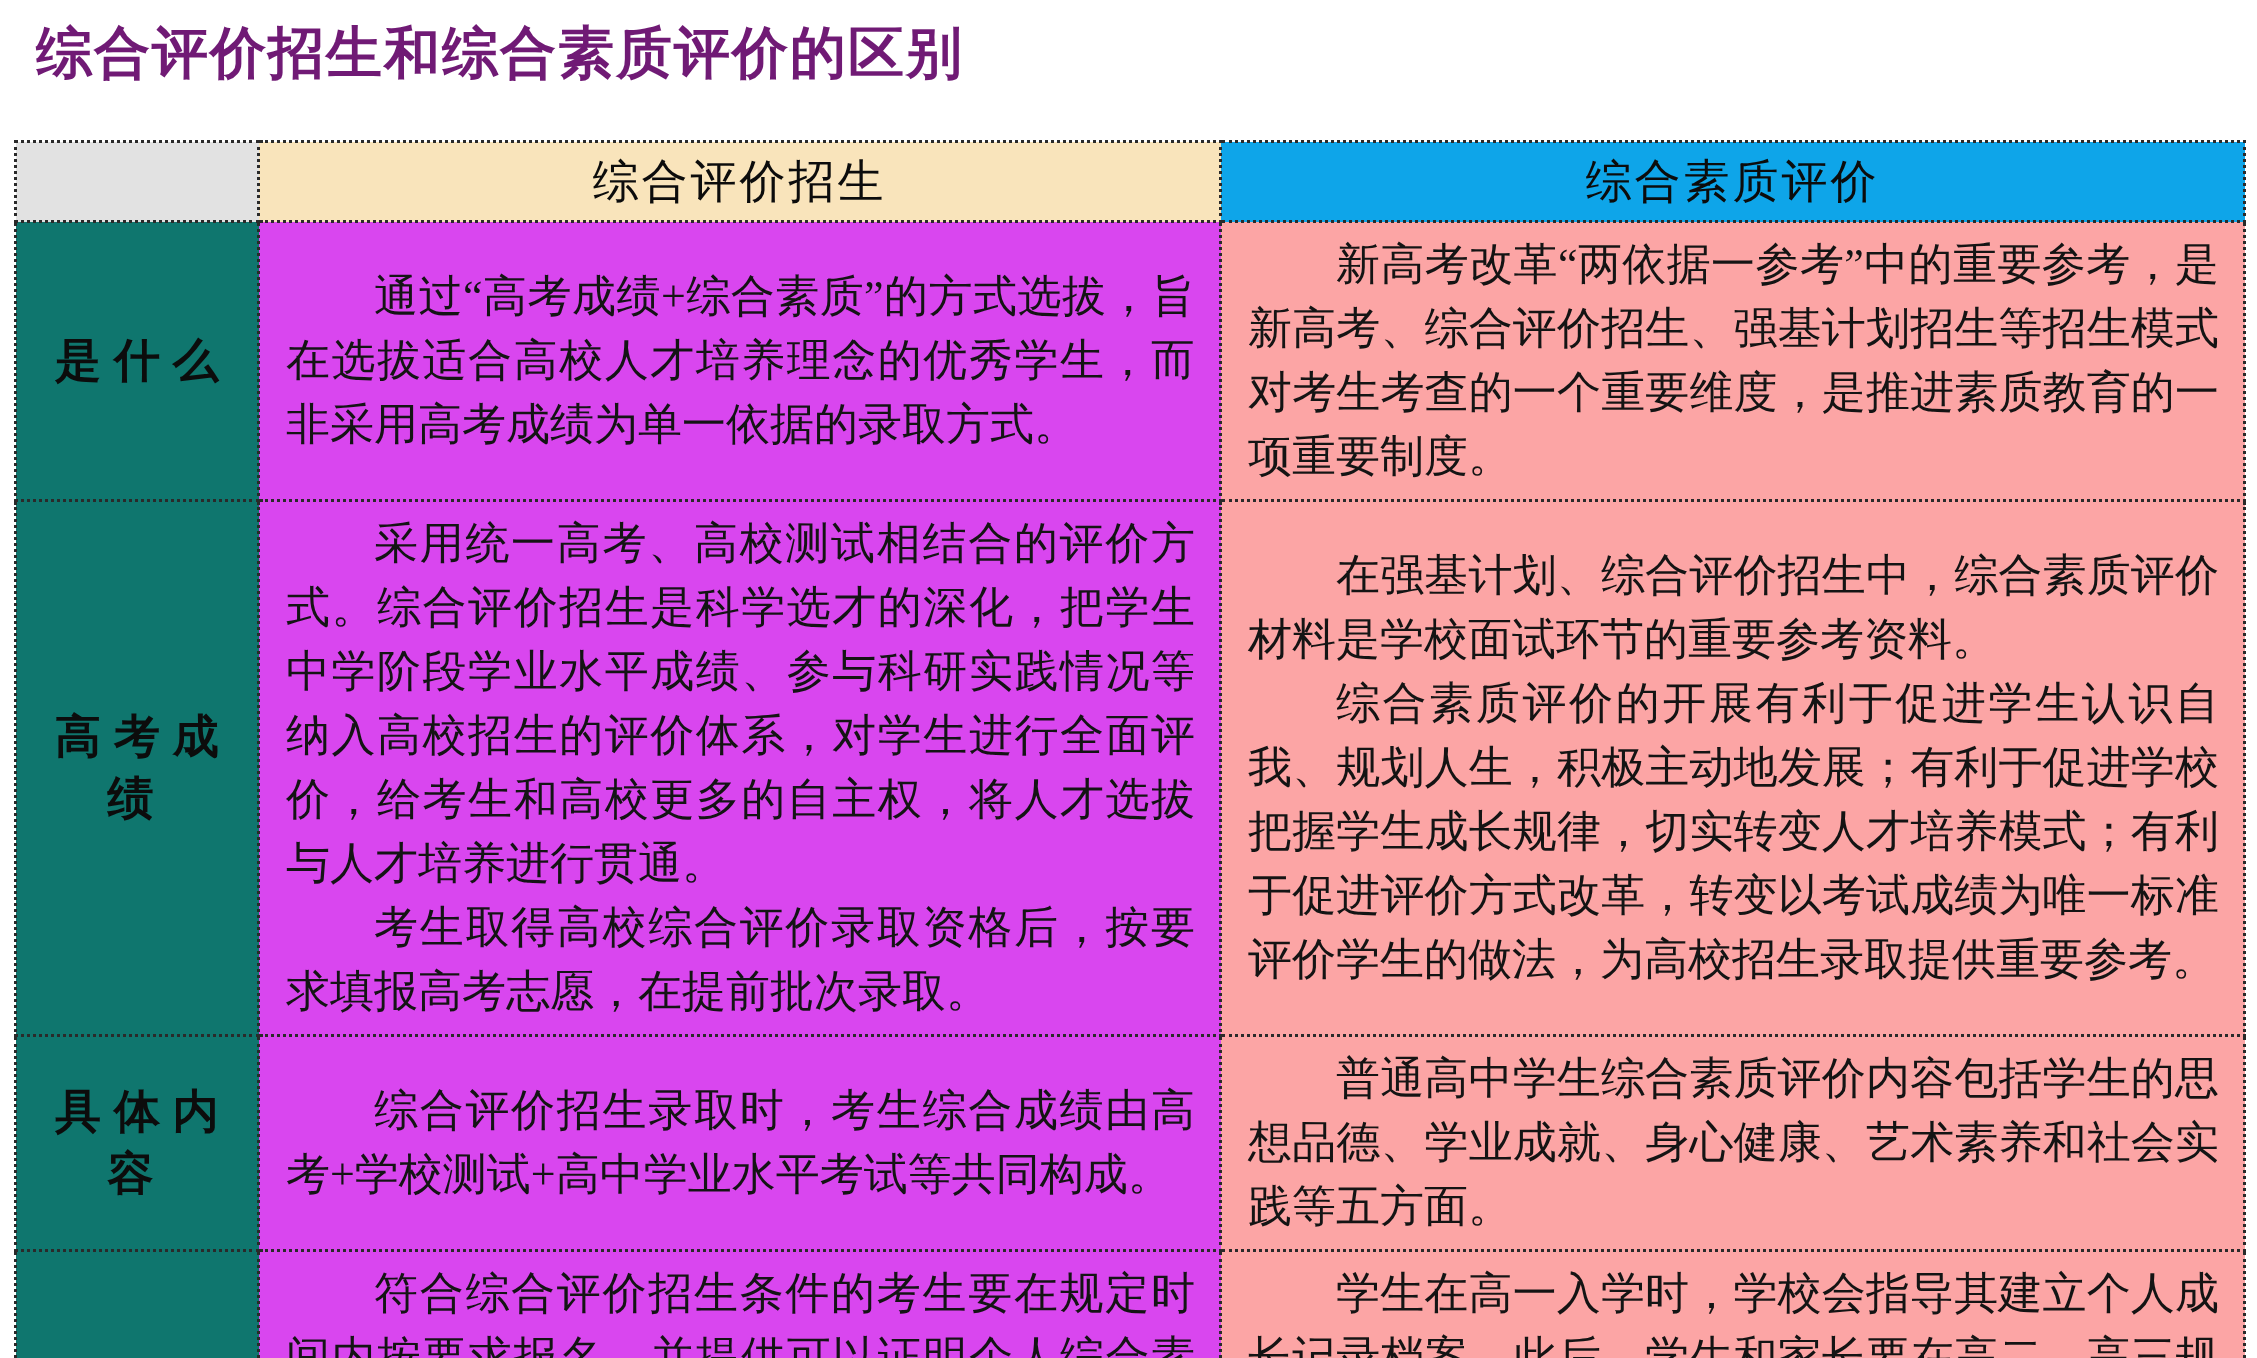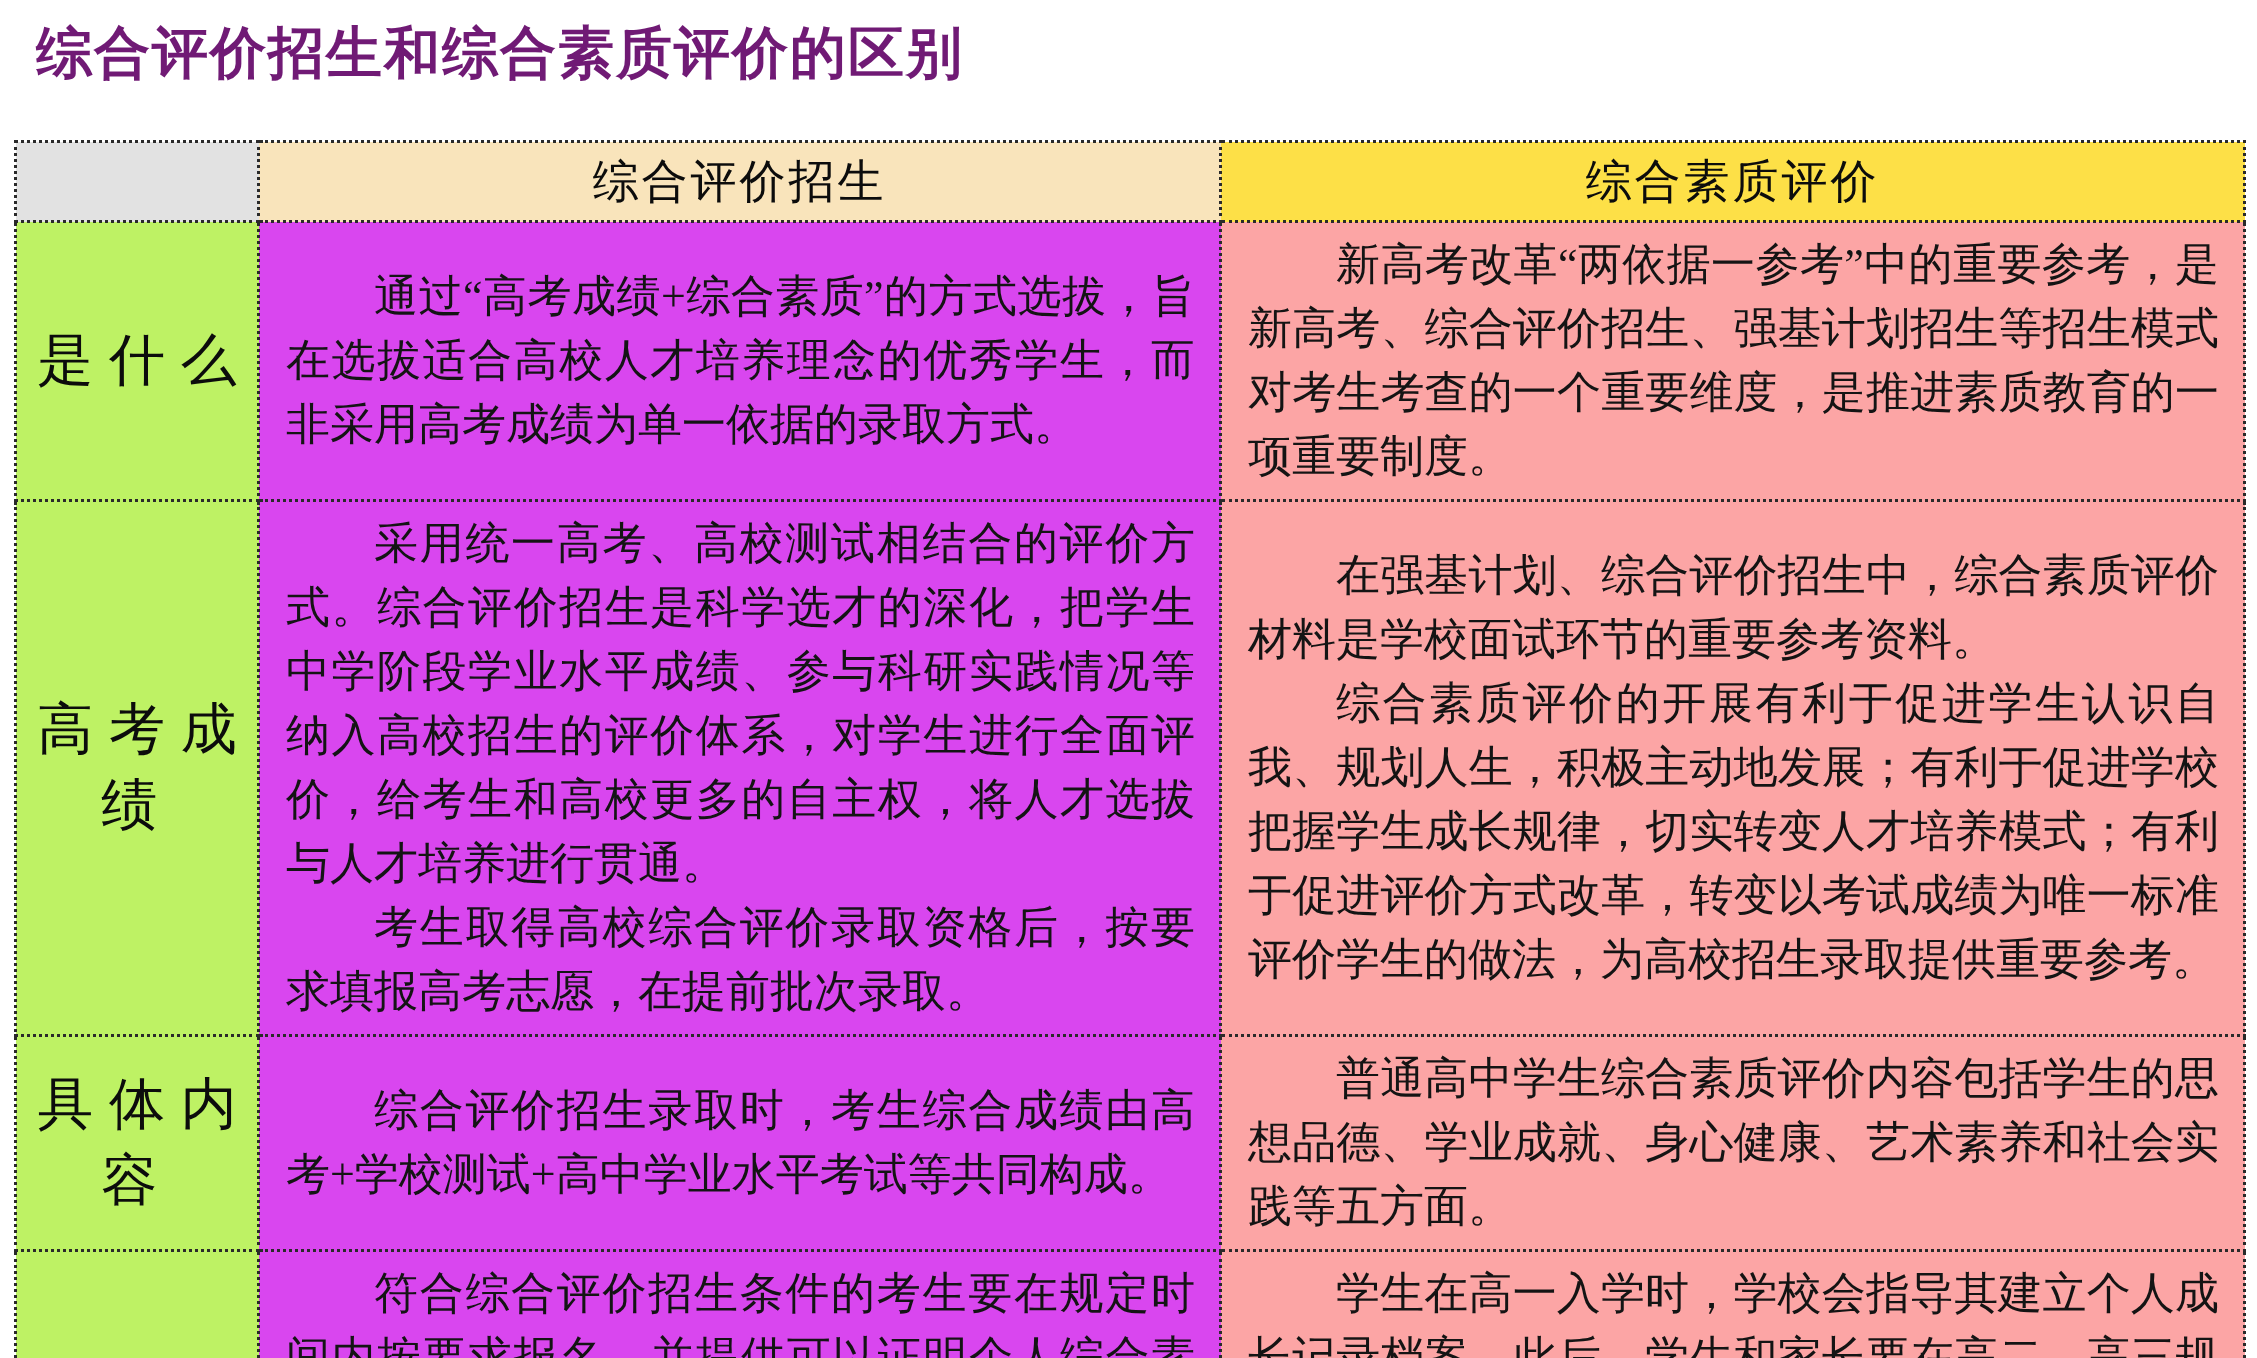--- a/index.html
+++ b/index.html
@@ -41,33 +41,33 @@
   }
 
   tr.r-header  { height: 80px;  }
   tr.r-row0    { height: 202px; }
   tr.r-row1    { height: 452px; }
   tr.r-row2    { height: 140px; }
   tr.r-row3    { height: 322px; }
 
   .corner       { background: #e2e2e2; }
   .head-mid     { background: #f9e4bb; }
-  .head-right   { background: #fde047; }
+  .head-right   { background: #0ea5e9; }
   th.head-mid, th.head-right {
     font-size: 46px;
     font-weight: normal;
     text-align: center;
     letter-spacing: 3px;
     color: #0c0c0c;
   }
 
   th.rowlabel {
-    background: #bef264;
-    font-size: 56px;
-    font-weight: normal;
+    background: #0f766e;
+    font-size: 46px;
+    font-weight: bold;
     text-align: center;
     letter-spacing: 0.28em;
     text-indent: 0.28em;
     color: #0c0c0c;
   }
 
   td.cell {
     font-family: "Liberation Serif", serif;
     font-size: 44px;
     line-height: 64px;

